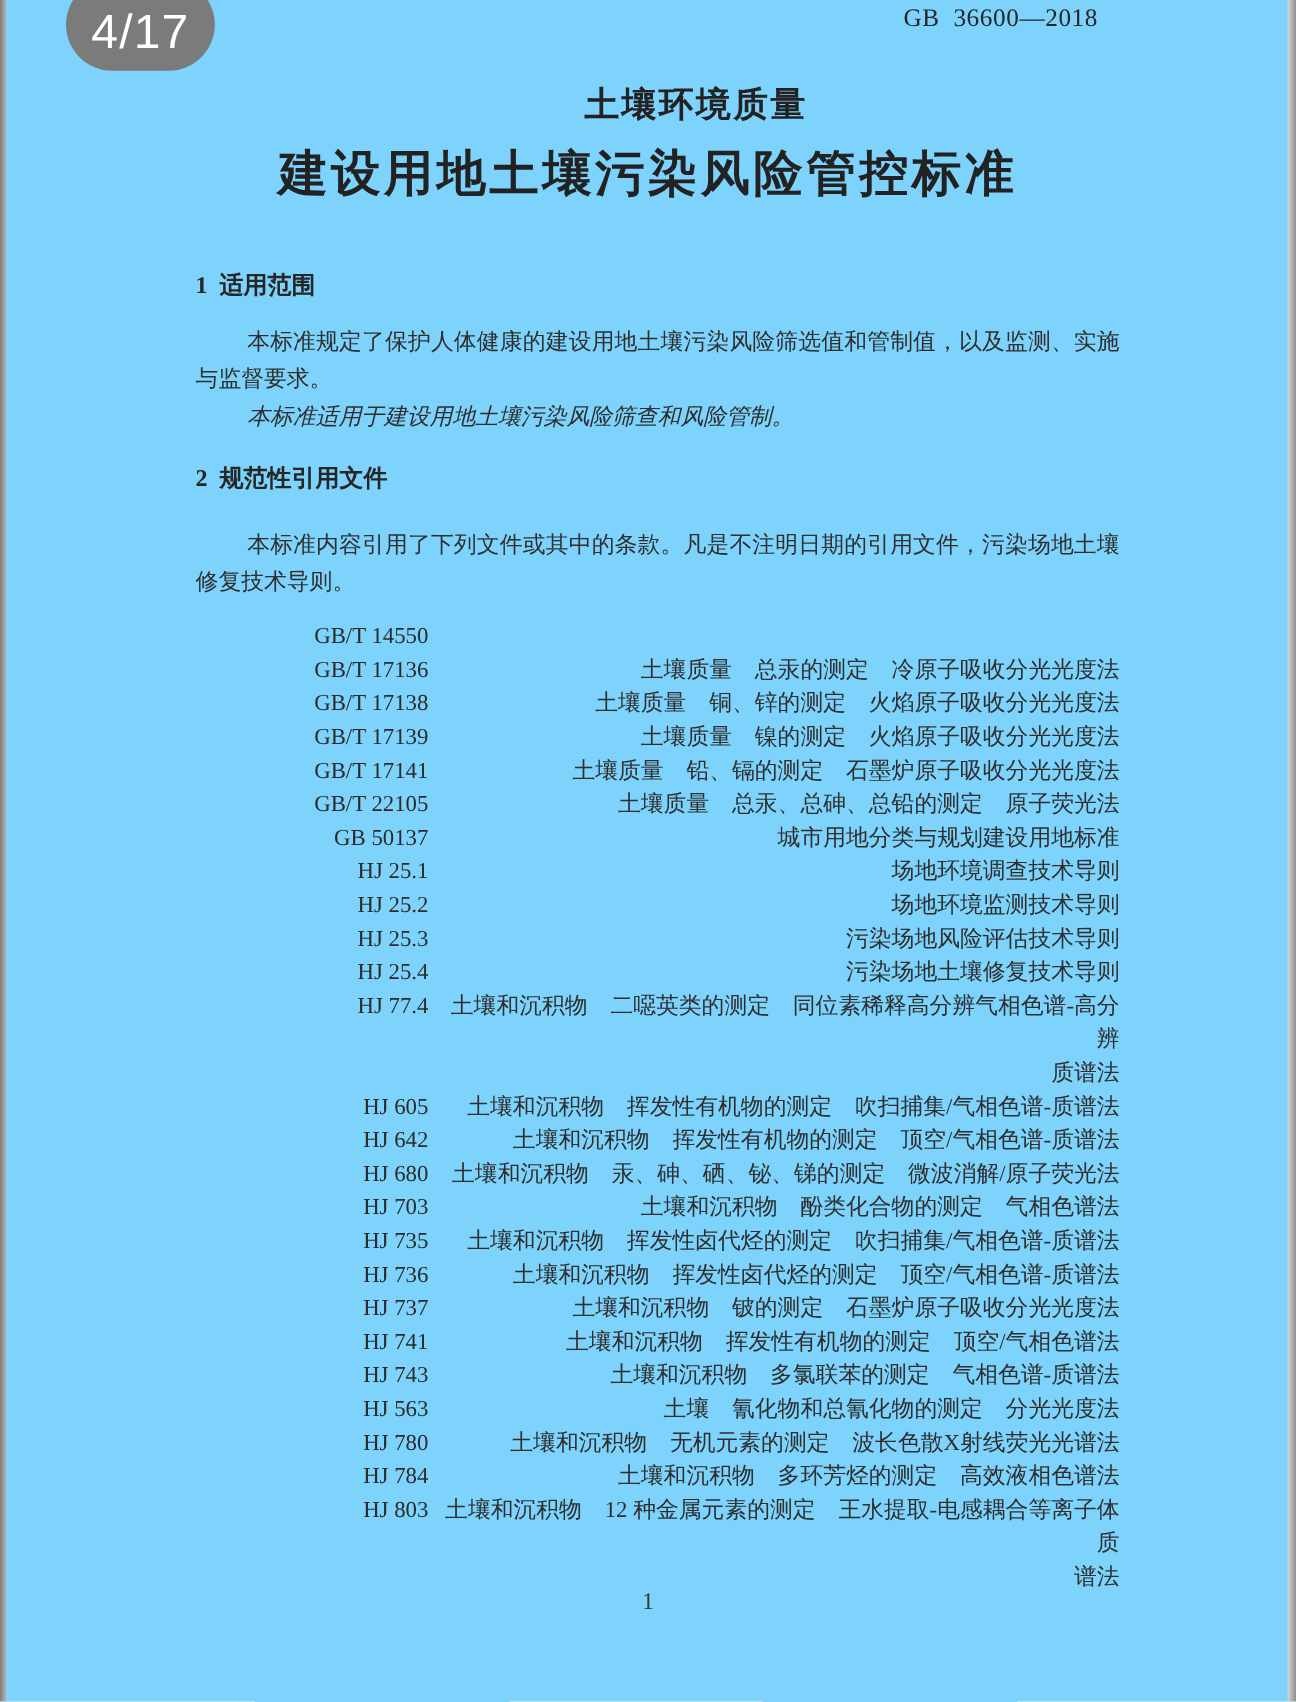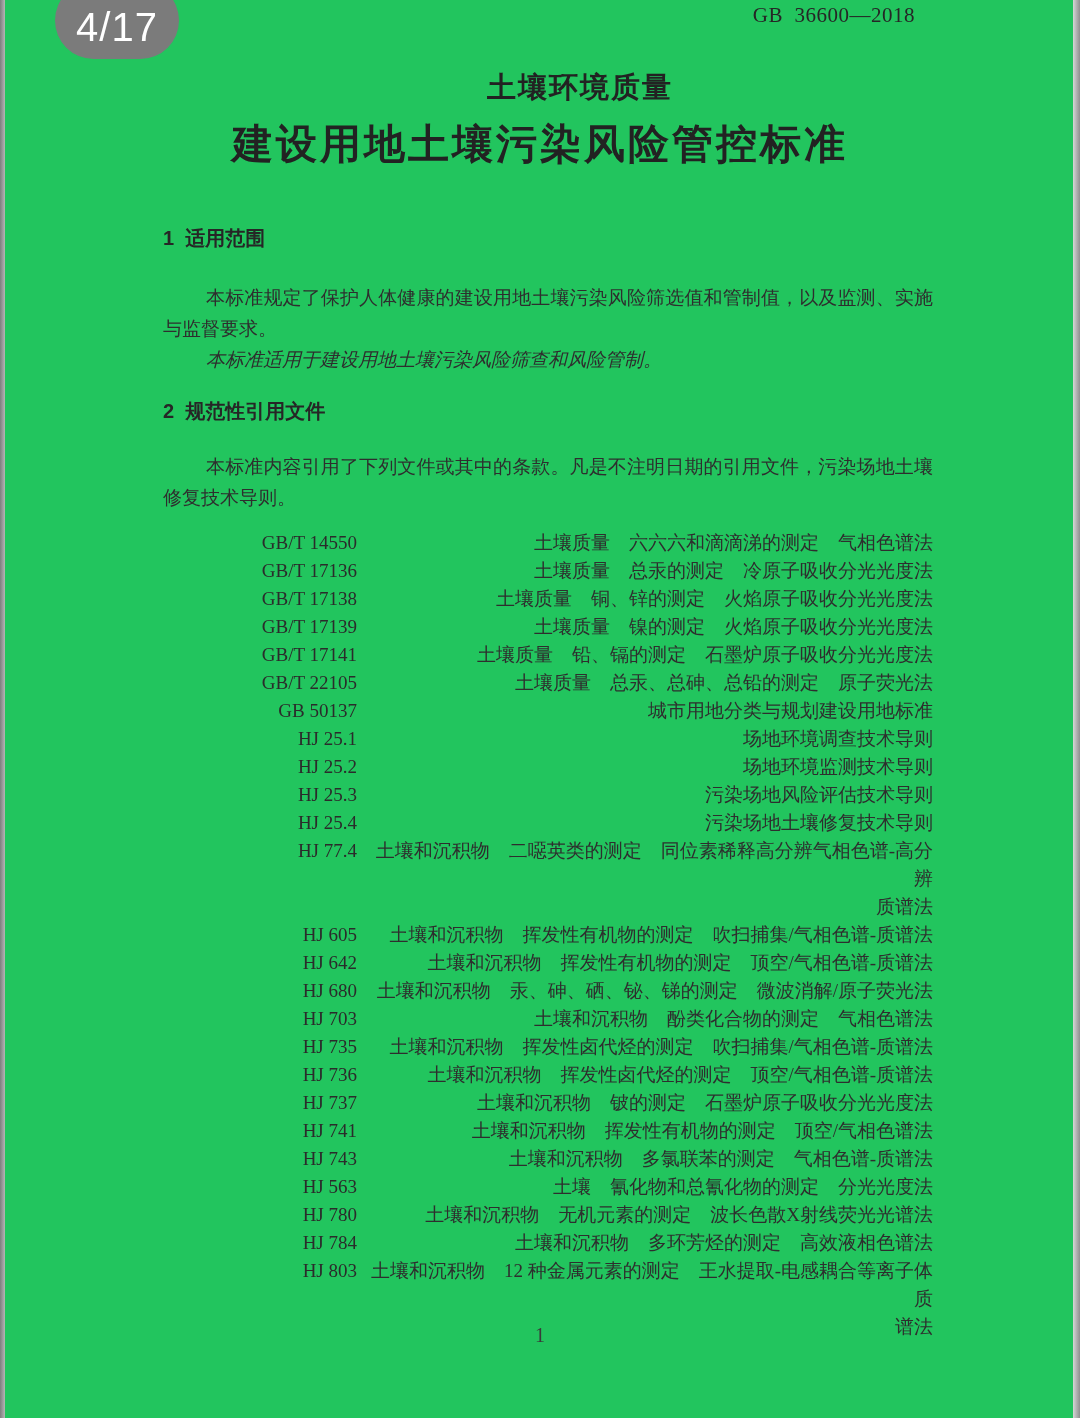--- a/index.html
+++ b/index.html
@@ -1,20 +1,20 @@
 <!DOCTYPE html>
 <html><head>
 <meta charset="utf-8">
 <style>
   * { margin:0; padding:0; box-sizing:border-box; }
   html,body { background:#e8e8e8; }
   .page {
     position:relative;
     width:1080px; height:1418px;
-    background:#22c55e;
+    background:#7dd3fc;
     overflow:hidden;
     font-family:"Liberation Serif", serif;
     color:#2e2e2e;
   }
   .edge-left {
     position:absolute; left:0; top:0; width:5px; height:100%;
     background:linear-gradient(to right,#7e7e7e,#b5b5b5);
   }
   .edge-right {
     position:absolute; right:0; top:0; width:7px; height:100%;
@@ -50,31 +50,31 @@
     position:absolute; top:117px; left:0; width:100%;
     text-align:center;
     font-family:"Liberation Sans", sans-serif;
     font-weight:bold; font-size:41px; color:#222;
     letter-spacing:3px;
   }
   .content {
     position:absolute; left:163px; top:218px; width:770px;
   }
   .sec-heading {
-    font-family:Liberation Sans, sans-serif;
+    font-family:Liberation Serif, serif;
     font-weight:bold; font-size:20px; color:#262626;
     line-height:20px; white-space:pre;
   }
   .sec-heading.first { margin-top:10px; }
   .sec-heading.second { margin-top:26px; }
   .para {
     font-size:19px; line-height:31px; color:#2e2e2e;
     text-indent:43px; text-align:justify;
   }
-  .para.p1 { margin-top:34px; }
+  .para.p1 { margin-top:22px; }
   .para.p2 { margin-top:0;font-style:italic; }
   .para.p3 { margin-top:30px; }
   .ref-list { margin-top:16px;text-align:right; }
   .ref-row { display:flex; font-size:19px; line-height:28px; }
   .ref-code {
     margin-left:43px; width:151px; flex:0 0 151px;
     white-space:pre; color:#2b2b2b;
   }
   .ref-desc { flex:1; white-space:pre-wrap; color:#2e2e2e; }
   .page-number {
@@ -102,21 +102,20 @@
     <div class="sec-heading first">1  适用范围</div>
     <div class="para p1">本标准规定了保护人体健康的建设用地土壤污染风险筛选值和管制值，以及监测、实施与监督要求。</div>
     <div class="para p2">本标准适用于建设用地土壤污染风险筛查和风险管制。</div>
 
     <div class="sec-heading second">2  规范性引用文件</div>
     <div class="para p3">本标准内容引用了下列文件或其中的条款。凡是不注明日期的引用文件，污染场地土壤修复技术导则。</div>
 
     <div class="ref-list">
       <div class="ref-row">
           <span class="ref-code">GB/T 14550</span>
-          <span class="ref-desc">土壤质量　六六六和滴滴涕的测定　气相色谱法</span>
         </div>
       <div class="ref-row">
           <span class="ref-code">GB/T 17136</span>
           <span class="ref-desc">土壤质量　总汞的测定　冷原子吸收分光光度法</span>
         </div>
       <div class="ref-row">
           <span class="ref-code">GB/T 17138</span>
           <span class="ref-desc">土壤质量　铜、锌的测定　火焰原子吸收分光光度法</span>
         </div>
       <div class="ref-row">

